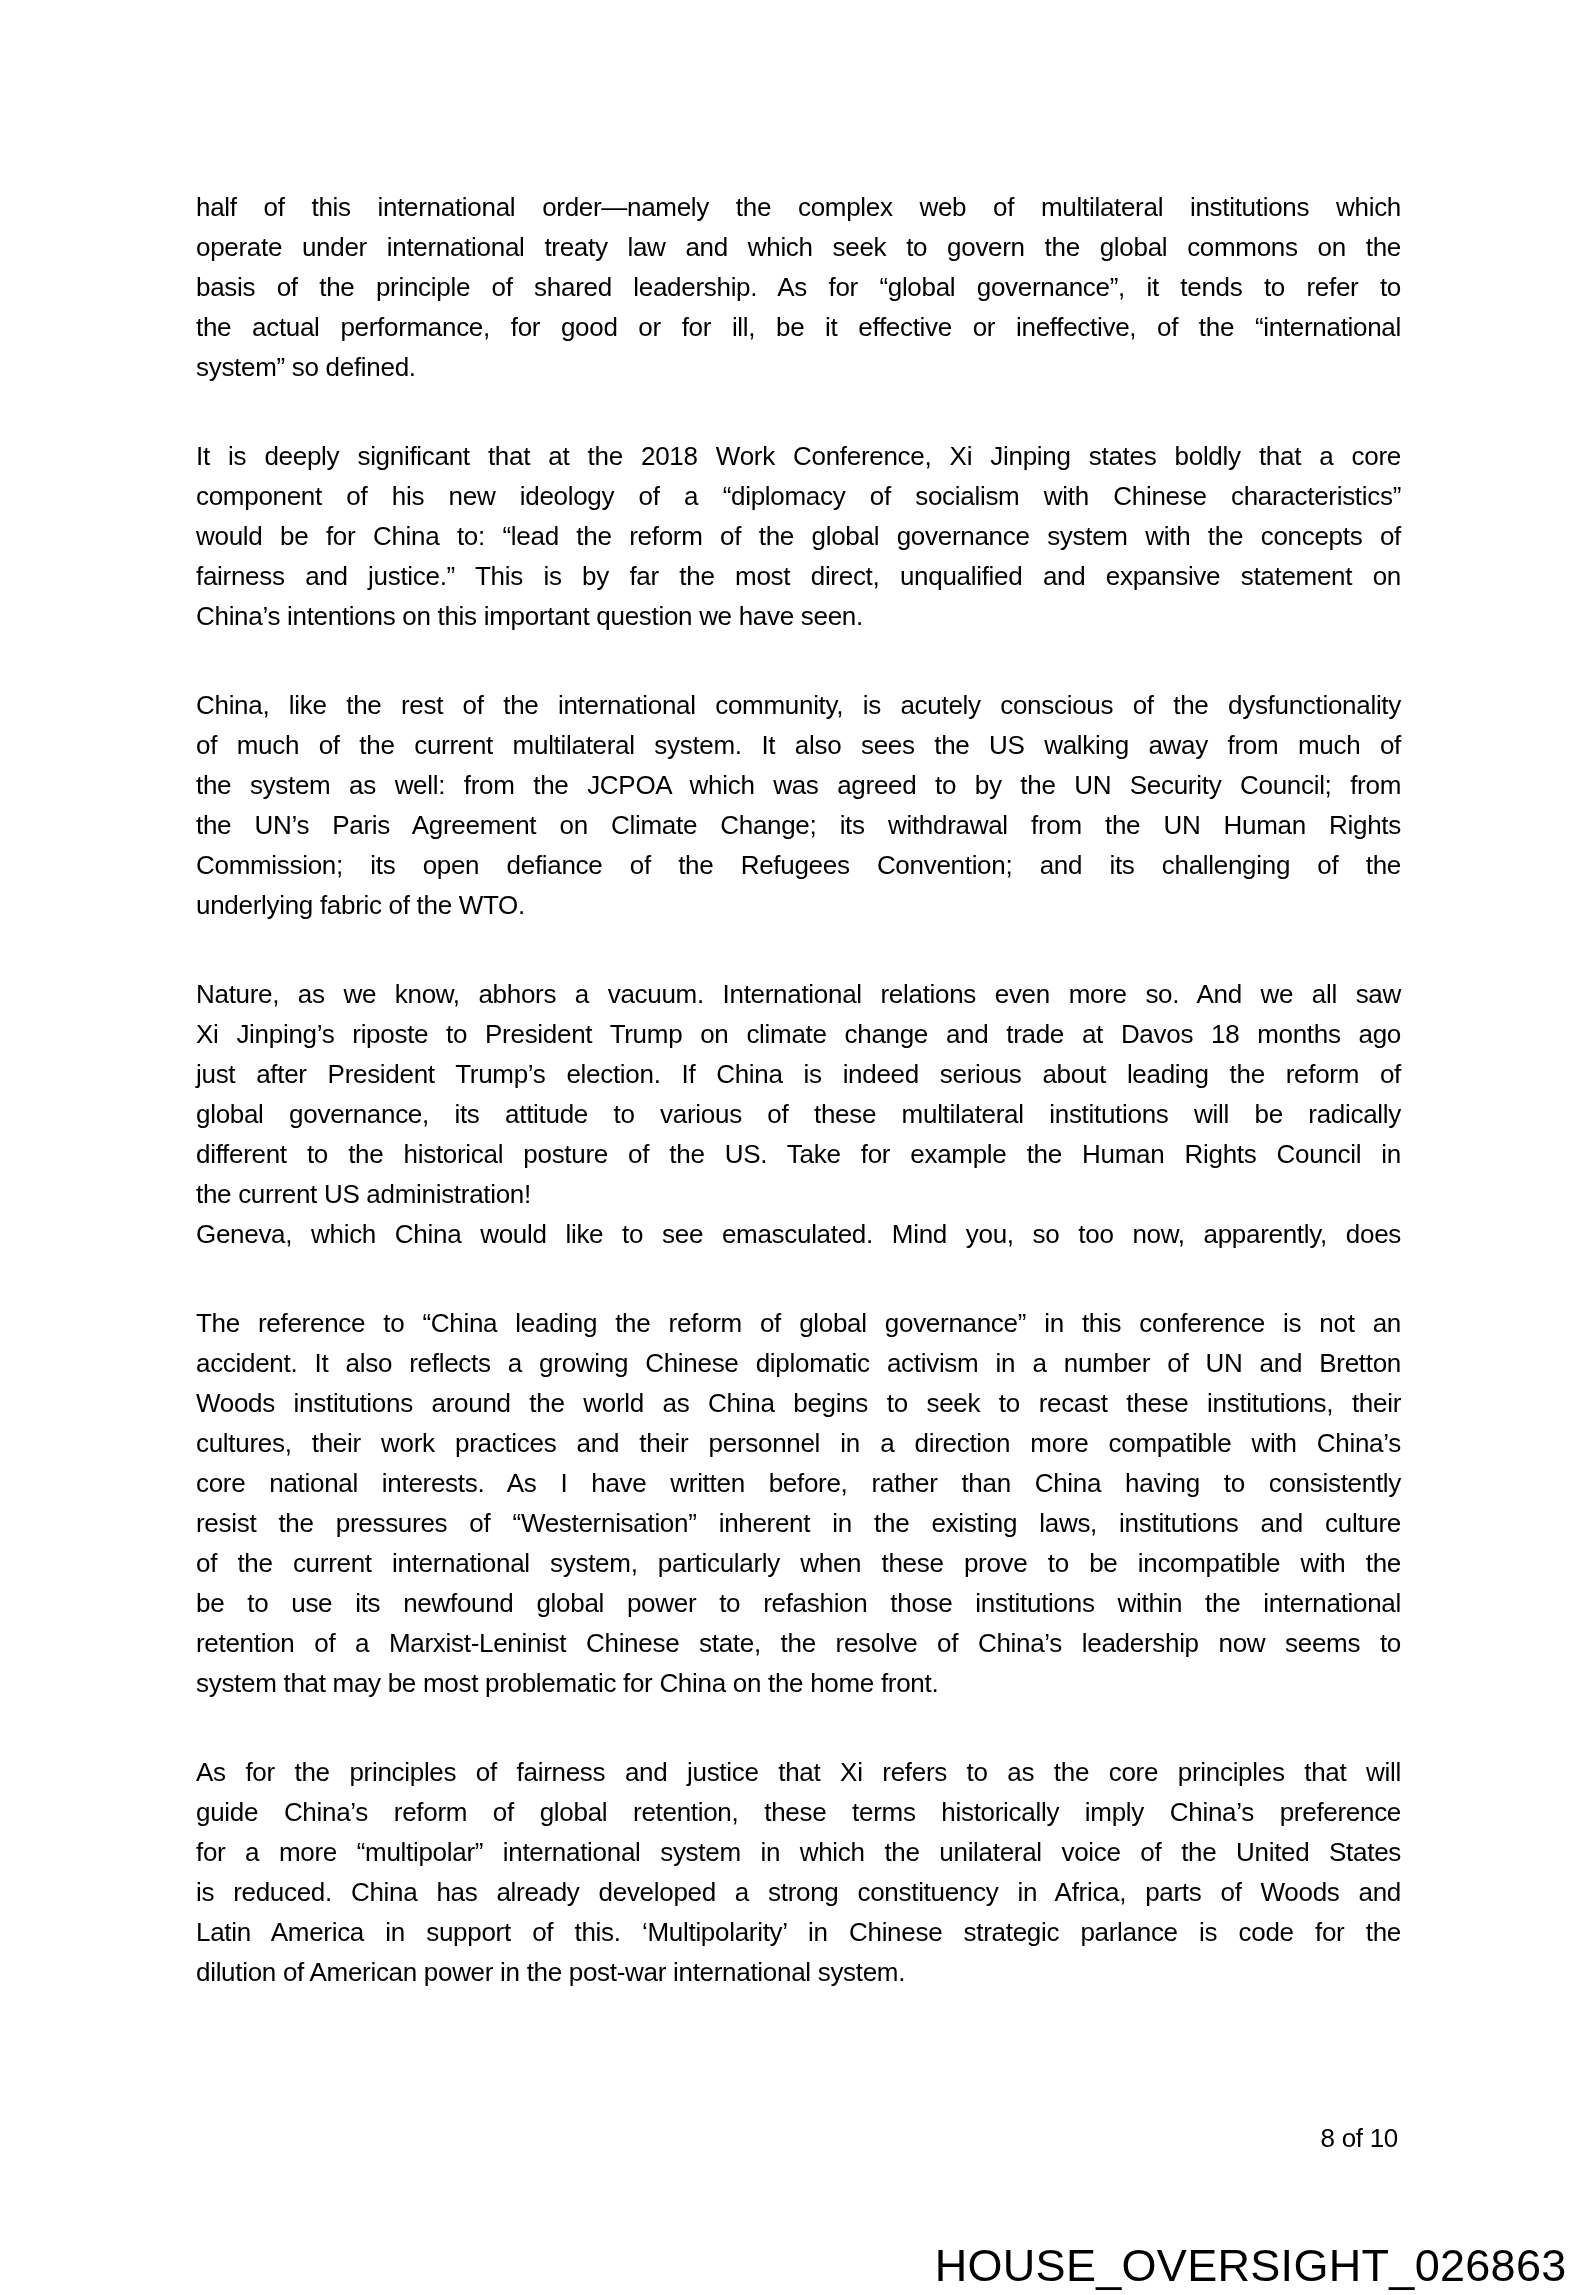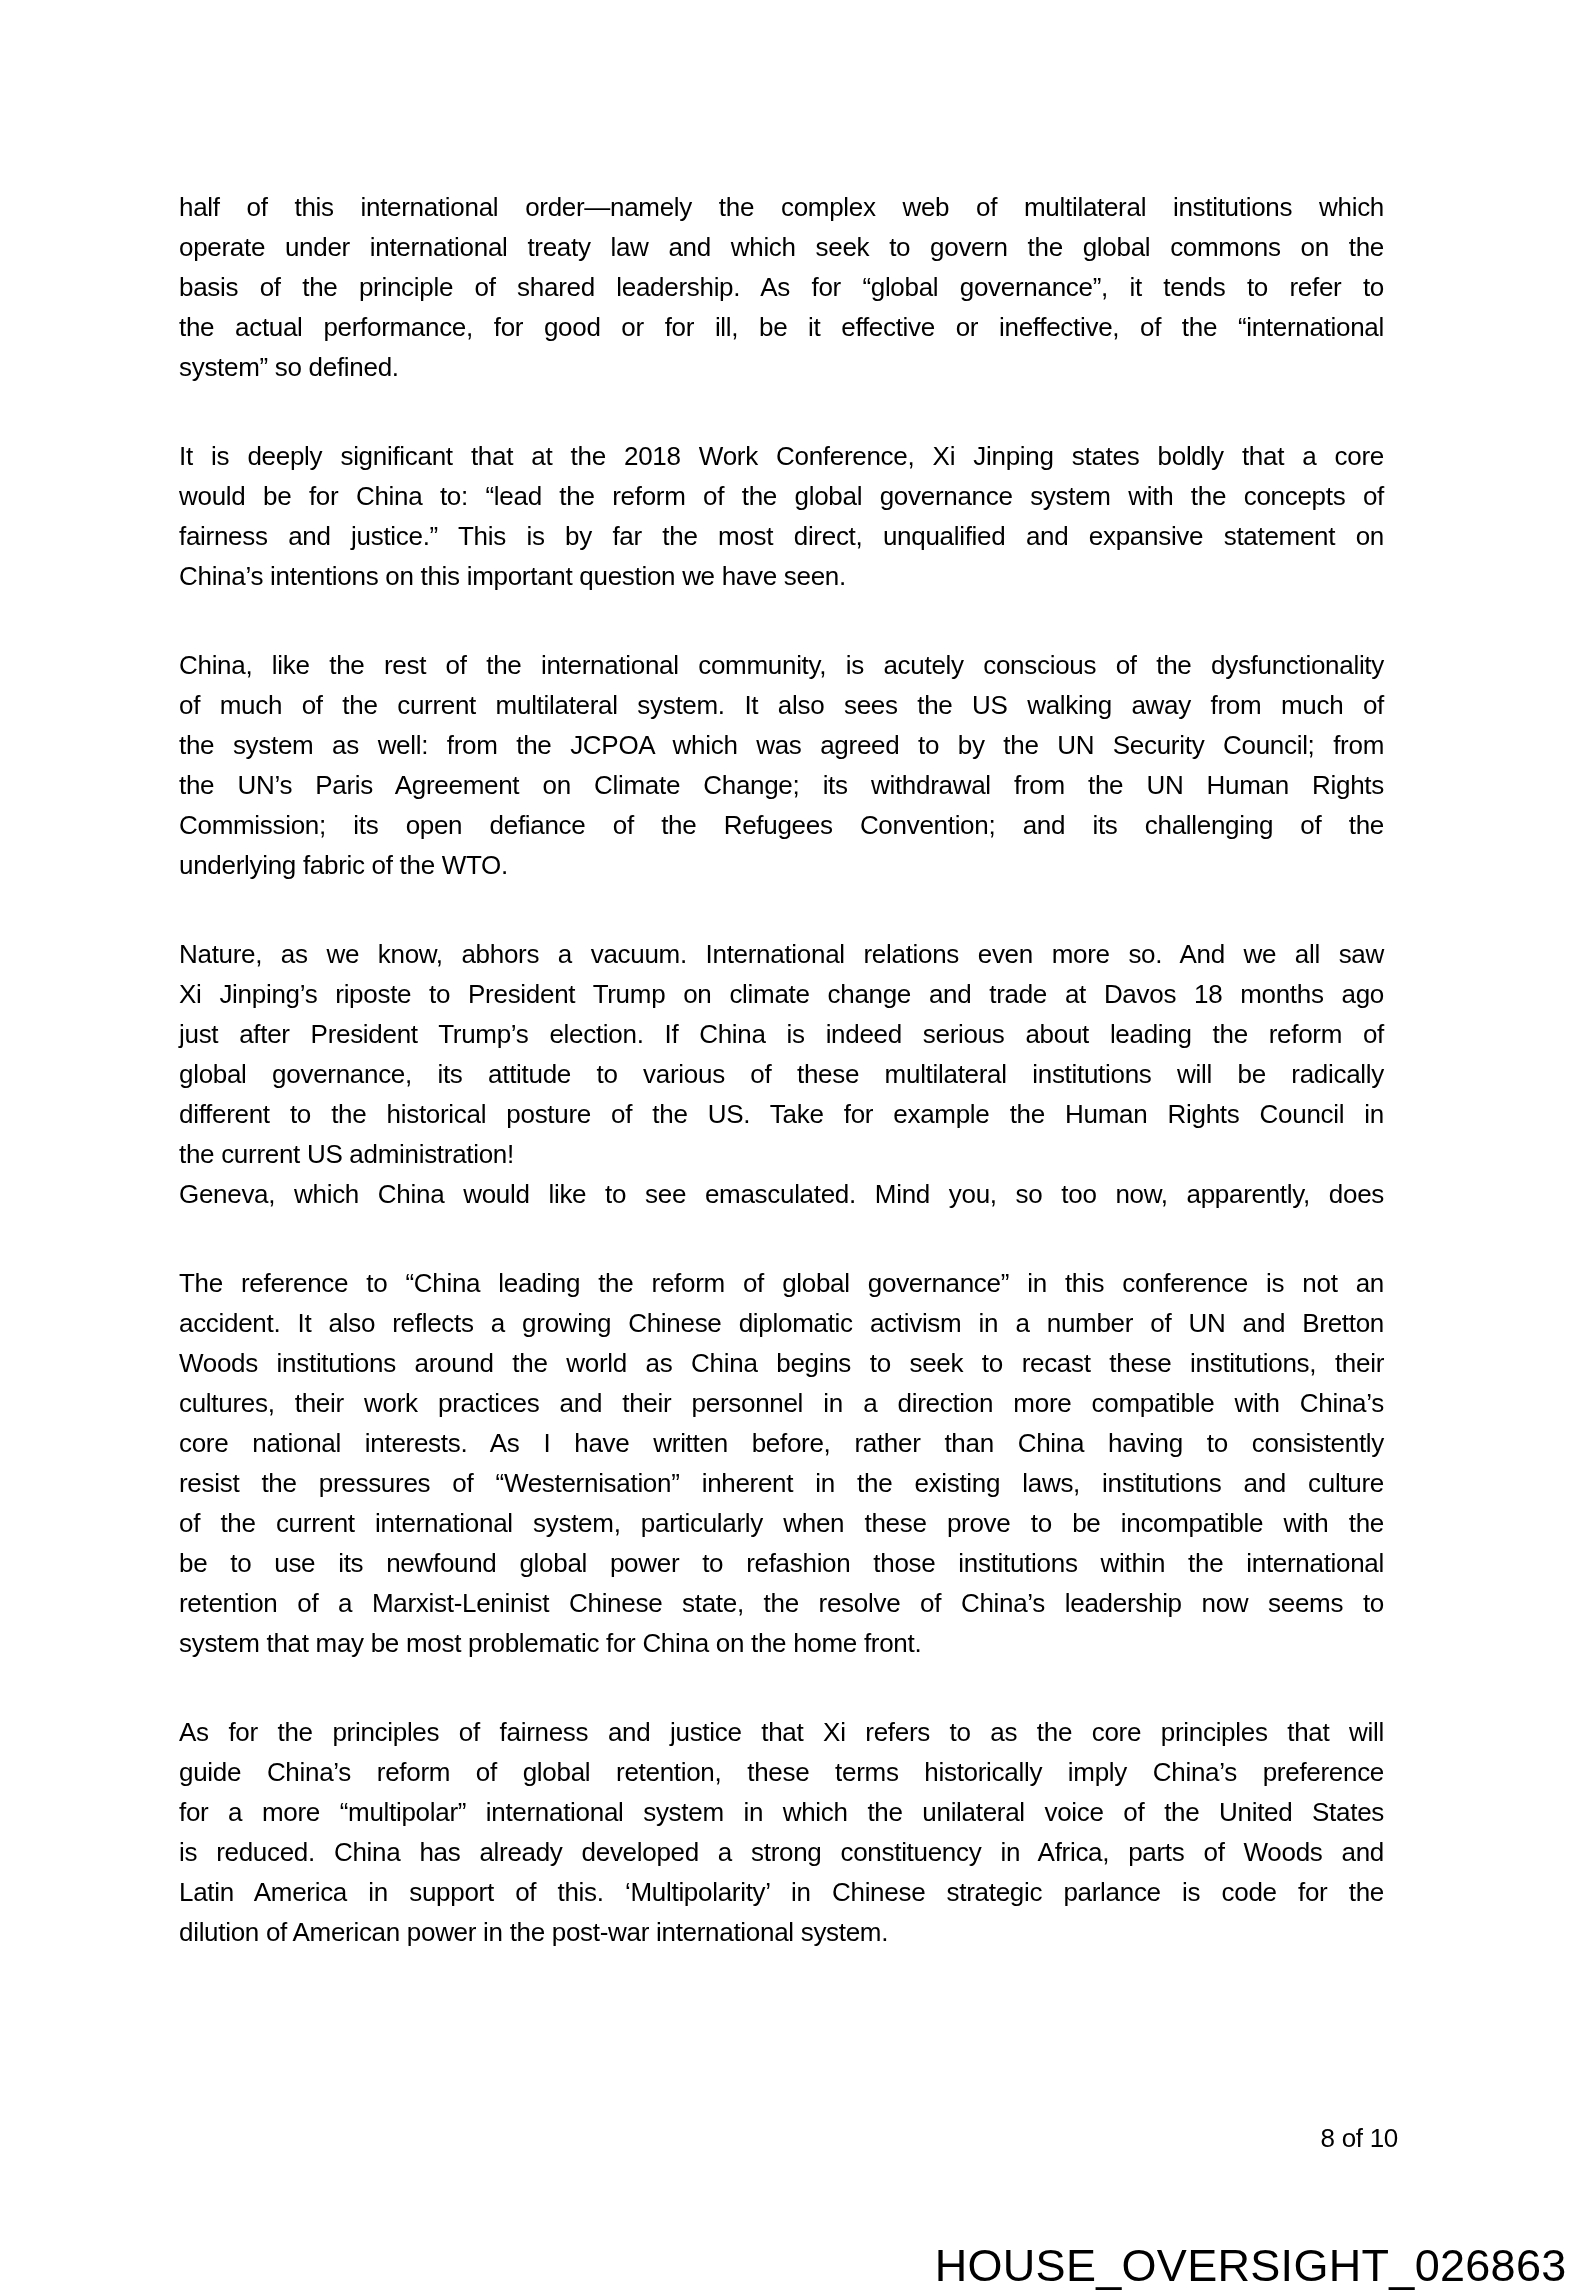--- a/index.html
+++ b/index.html
@@ -7,21 +7,21 @@
     position: relative;
     width: 1591px;
     height: 2295px;
     background: #ffffff;
     color: #000000;
     font-family: "Liberation Sans", sans-serif;
     overflow: hidden;
   }
   .content {
     position: absolute;
-    left: 179px;
+    left: 196px;
     top: 187px;
     width: 1205px;
     font-size: 26px;
     line-height: 40px;
     letter-spacing: -0.3px;
   }
   .para { margin: 0 0 49px 0; }
   .para:last-child { margin-bottom: 0; }
   .ln { display: block; text-align: justify; white-space: normal; }
   .jl { text-align-last: justify; }
@@ -55,20 +55,21 @@
     <div class="para">
       <span class="ln jl">half of this international order—namely the complex web of multilateral institutions which</span>
       <span class="ln jl">operate under international treaty law and which seek to govern the global commons on the</span>
       <span class="ln jl">basis of the principle of shared leadership. As for “global governance”, it tends to refer to</span>
       <span class="ln jl">the actual performance, for good or for ill, be it effective or ineffective, of the “international</span>
       <span class="ln">system” so defined.</span>
     </div>
 
     <div class="para">
       <span class="ln jl">It is deeply significant that at the 2018 Work Conference, Xi Jinping states boldly that a core</span>
+      <span class="ln jl">component of his new ideology of a “diplomacy of socialism with Chinese characteristics”</span>
       <span class="ln jl">would be for China to: “lead the reform of the global governance system with the concepts of</span>
       <span class="ln jl">fairness and justice.” This is by far the most direct, unqualified and expansive statement on</span>
       <span class="ln">China’s intentions on this important question we have seen.</span>
     </div>
 
     <div class="para">
       <span class="ln jl">China, like the rest of the international community, is acutely conscious of the dysfunctionality</span>
       <span class="ln jl">of much of the current multilateral system. It also sees the US walking away from much of</span>
       <span class="ln jl">the system as well: from the JCPOA which was agreed to by the UN Security Council; from</span>
       <span class="ln jl">the UN’s Paris Agreement on Climate Change; its withdrawal from the UN Human Rights</span>

